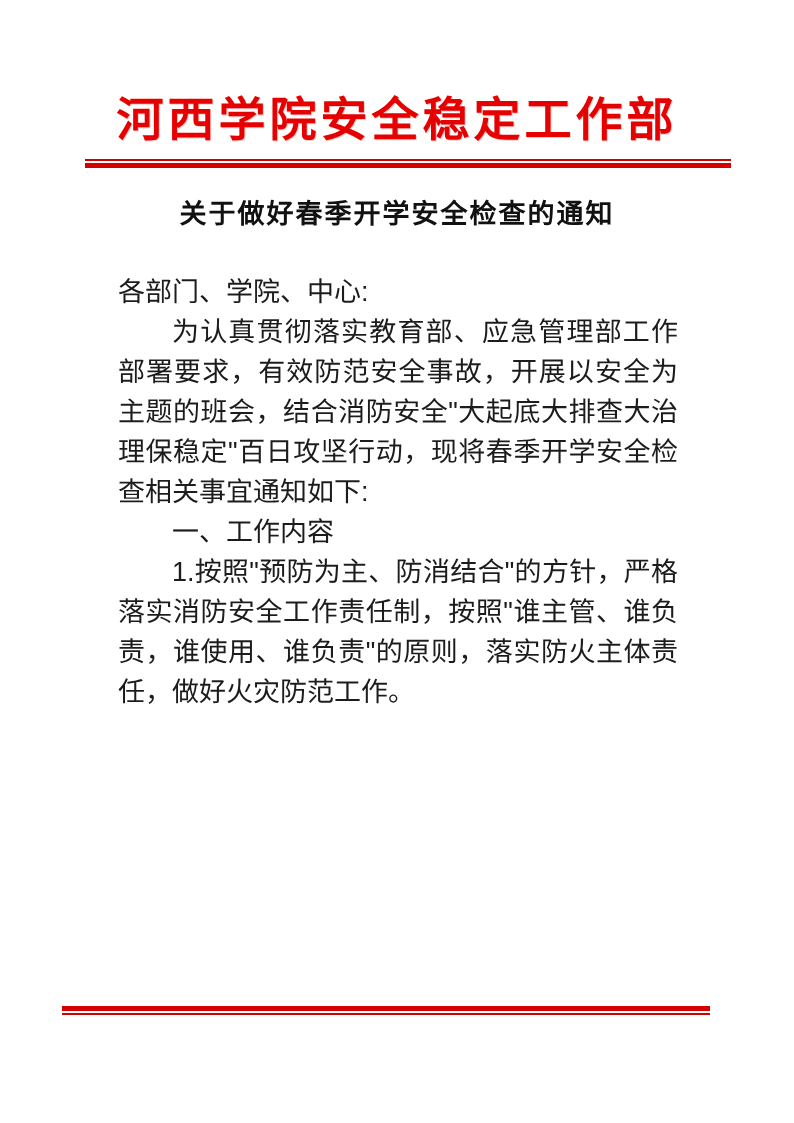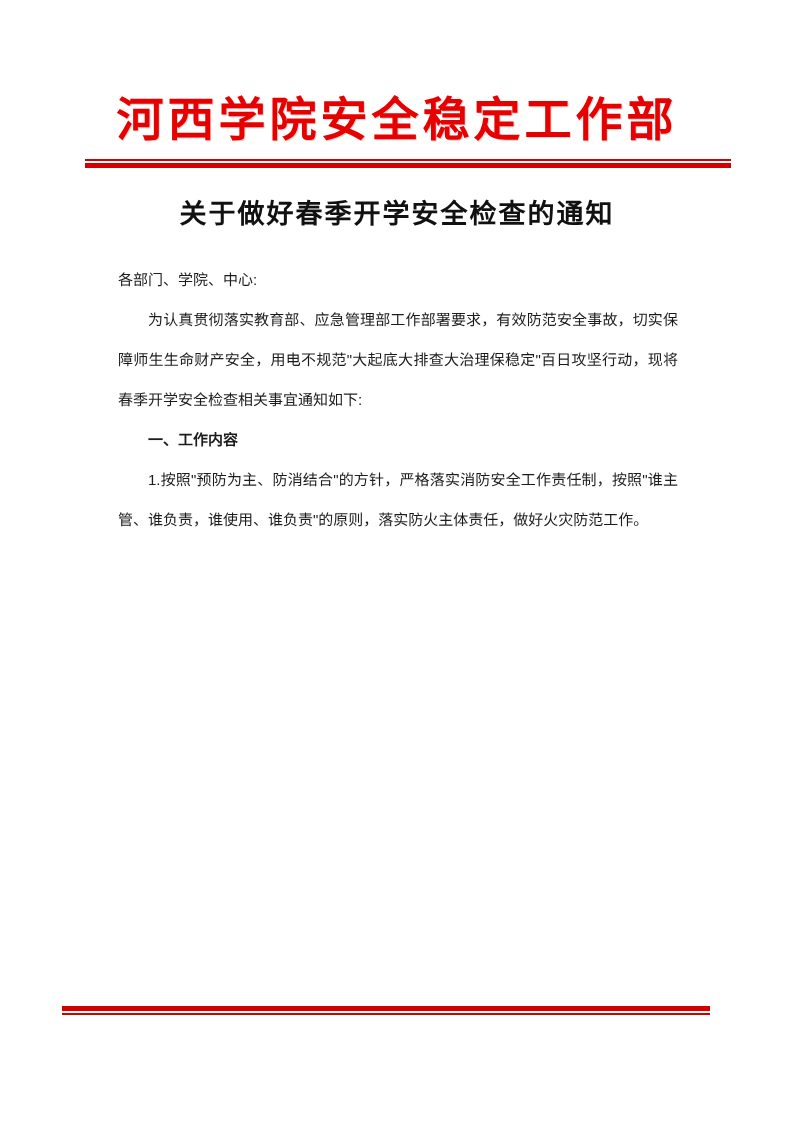--- a/index.html
+++ b/index.html
@@ -51,34 +51,34 @@
     font-size: 27px;
     line-height: 36px;
     font-weight: bold;
     letter-spacing: 2px;
     color: #111111;
     white-space: nowrap;
   }
   
   .body-text {
     position: absolute;
-    top: 260px;
+    top: 272px;
     left: 118px;
     width: 560px;
-    font-size: 15px;
+    font-size: 27px;
     line-height: 40px;
     color: var(--body-ink, #1c1c1c);
     text-align: justify;
   }
   .body-text p {
     margin: 0;
     padding: 0;
   }
   .body-text p.indent { text-indent: 2em; }
-  .body-text p.bold   { font-weight: bold; }
+  .body-text p.bold   { font-weight: normal; }
   
   .rule-bottom {
     position: absolute;
     top: 1006px;
     left: 62px;
     width: 648px;
   }
   .rule-bottom .thick { height: 5px; background: var(--rule-red, #d40000); }
   .rule-bottom .gap   { height: 2px; background: transparent; }
   .rule-bottom .thin  { height: 2px; background: var(--rule-red, #d40000); }
@@ -94,21 +94,21 @@
     <div class="thin"></div>
     <div class="gap"></div>
     <div class="thick"></div>
   </div>
 
   <div class="doc-title">关于做好春季开学安全检查的通知</div>
 
   <div class="body-text">
 
   <p class="">各部门、学院、中心:</p>
-      <p class="indent">为认真贯彻落实教育部、应急管理部工作部署要求，有效防范安全事故，切实保障师生生命财产安全，用电不规范"大起底大排查大治理保稳定"百日攻坚行动，现将春季开学安全检查相关事宜通知如下:</p>
+      <p class="indent">为认真贯彻落实教育部、应急管理部工作部署要求，有效防范安全事故，开展以安全为主题的班会，结合消防安全"大起底大排查大治理保稳定"百日攻坚行动，现将春季开学安全检查相关事宜通知如下:</p>
       <p class="indent bold">一、工作内容</p>
       <p class="indent">1.按照"预防为主、防消结合"的方针，严格落实消防安全工作责任制，按照"谁主管、谁负责，谁使用、谁负责"的原则，落实防火主体责任，做好火灾防范工作。</p>
     </div>
 
   <div class="rule-bottom">
     <div class="thick"></div>
     <div class="gap"></div>
     <div class="thin"></div>
   </div>
 

